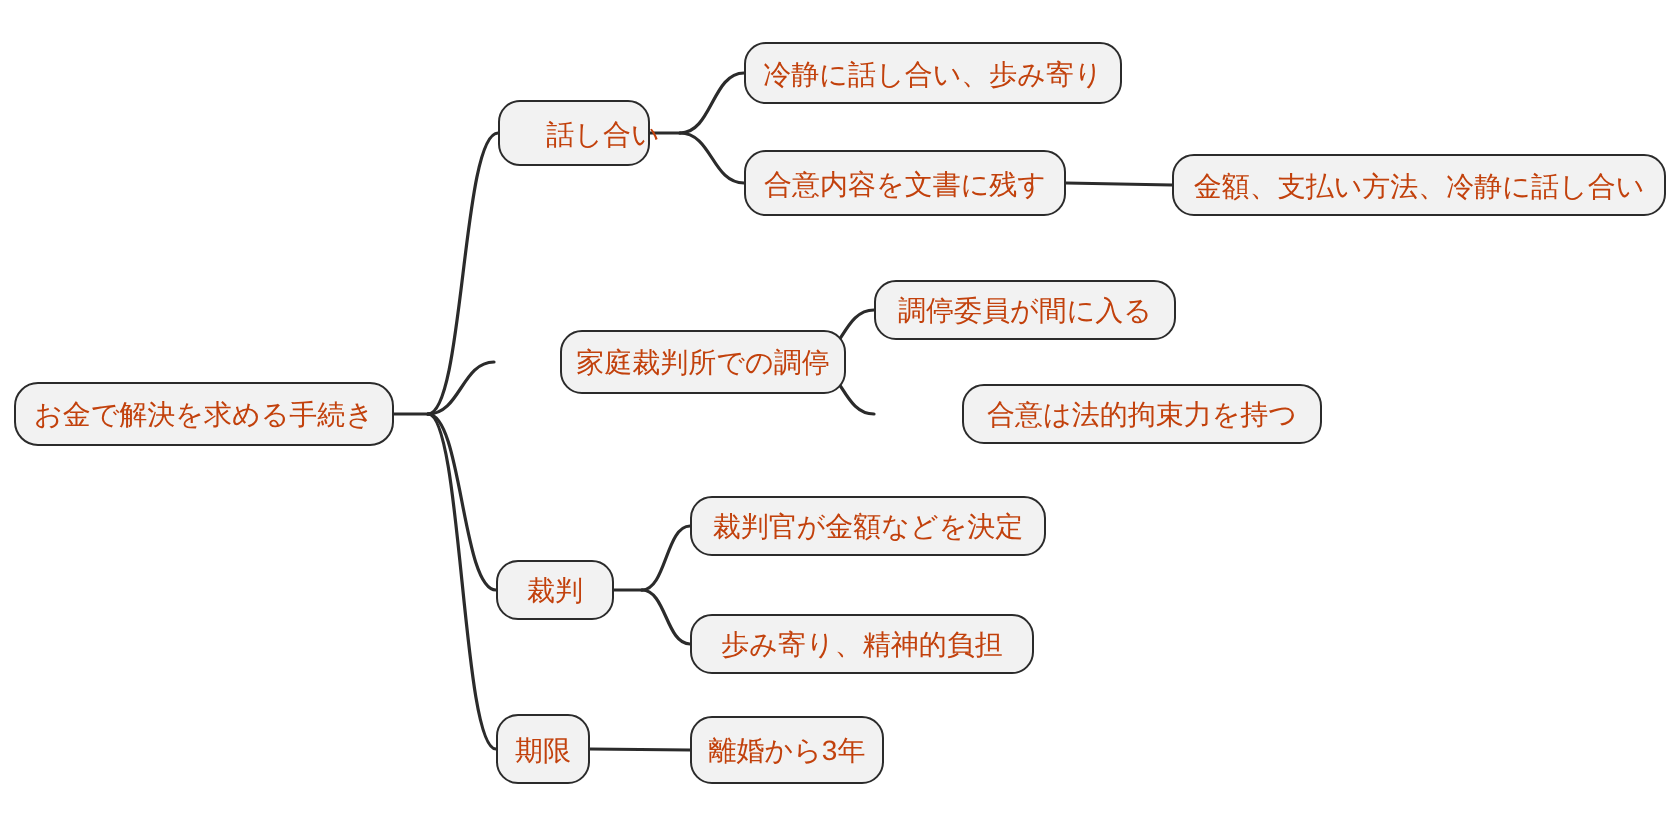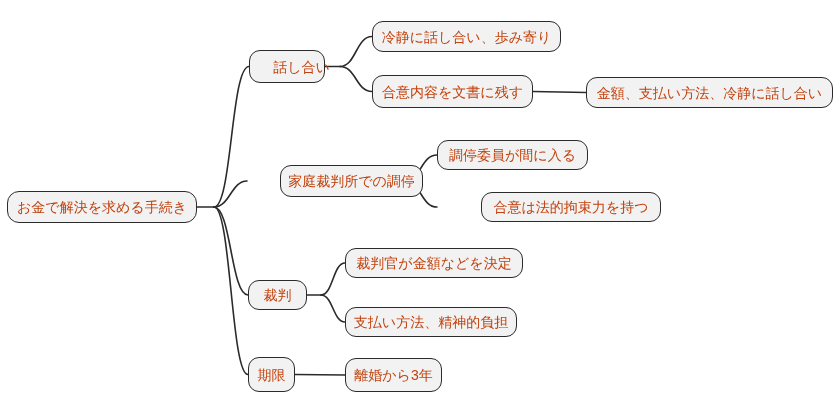--- a/index.html
+++ b/index.html
@@ -87,18 +87,18 @@
   <div class="node" id="n-b0c0">冷静に話し合い、歩み寄り</div>
   <div class="node" id="n-b0c1">合意内容を文書に残す</div>
   <div class="node" id="n-b0c1c0">金額、支払い方法、冷静に話し合い</div>
 
   <div class="node" id="n-b1">家庭裁判所での調停</div>
   <div class="node" id="n-b1c0">調停委員が間に入る</div>
   <div class="node" id="n-b1c1">合意は法的拘束力を持つ</div>
 
   <div class="node" id="n-b2">裁判</div>
   <div class="node" id="n-b2c0">裁判官が金額などを決定</div>
-  <div class="node" id="n-b2c1">支払い方法、精神的負担</div>
+  <div class="node" id="n-b2c1">歩み寄り、精神的負担</div>
 
   <div class="node" id="n-b3">期限</div>
   <div class="node" id="n-b3c0">離婚から3年</div>
 
 </div>
 
 </body></html>

